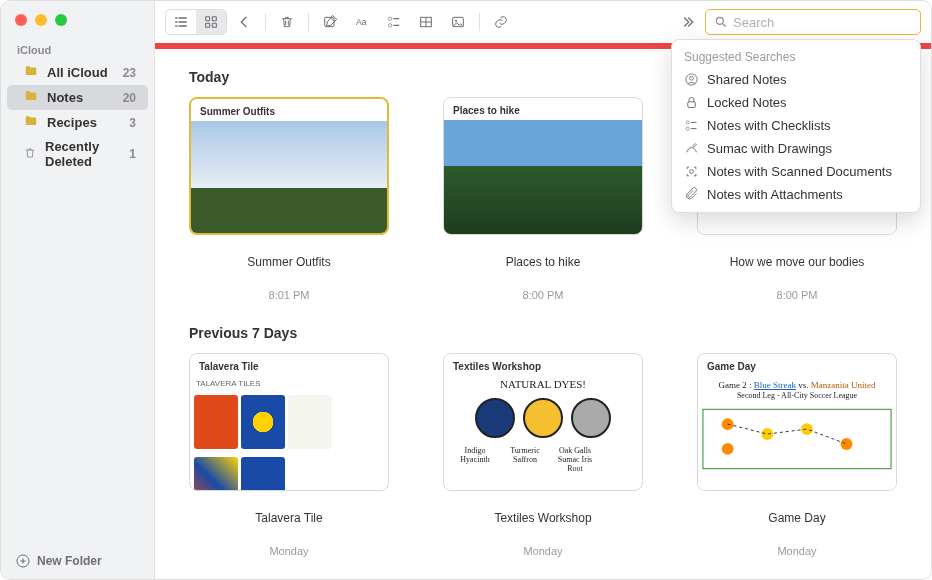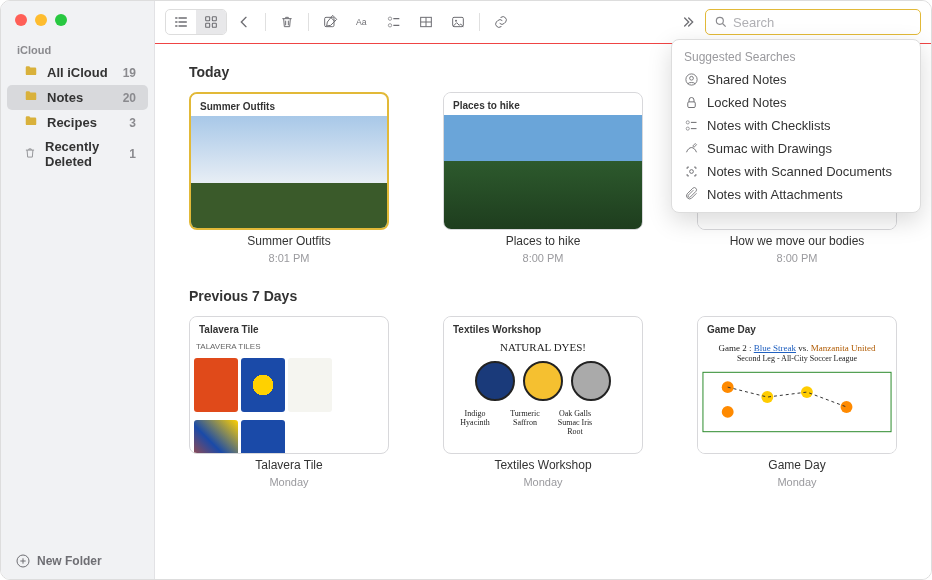--- a/index.html
+++ b/index.html
@@ -46,21 +46,21 @@
 .side-item .count { color: #8a8a8e; font-size: 12px; }
 .sidebar-footer {
   margin-top: auto; display: flex; align-items: center; gap: 6px;
   padding: 10px 14px; color: #6e6e73; font-size: 12px;
 }
 .sidebar-footer svg { width: 16px; height: 16px; }
 
 .main { flex: 1; display: flex; flex-direction: column; background: #fff; position: relative; }
 .toolbar {
   display: flex; align-items: center; gap: 2px;
-  padding: 8px 10px; border-bottom: 1px solid #ef4444;
+  padding: 8px 10px; border-bottom: 6px solid #ef4444;
 }
 .tseg { display: flex; border: 1px solid #ddd; border-radius: 5px; overflow: hidden; }
 .tseg .tb-btn { border: none; border-radius: 0; }
 .tseg .tb-btn.active { background: #e8e8ea; }
 .tb-btn {
   width: 30px; height: 24px; display: flex; align-items: center; justify-content: center;
   color: #6e6e73; border-radius: 5px;
 }
 .tb-btn svg { width: 16px; height: 16px; }
 .tb-sep { width: 1px; height: 18px; background: #e0e0e0; margin: 0 4px; }
@@ -84,21 +84,21 @@
 .search-dropdown .sd-header { font-size: 12px; color: #9a9a9e; padding: 4px 12px; }
 .sd-item { display: flex; align-items: center; gap: 8px; padding: 4px 12px; color: #333; }
 .sd-item svg { width: 15px; height: 15px; color: #6a6a6e; flex-shrink: 0; }
 
 .content { flex: 1; overflow-y: auto; padding: 14px 34px; }
 .section-title { font-weight: 700; font-size: 14px; color: #333; margin: 6px 0 12px; }
 .grid {
   display: grid; grid-template-columns: repeat(3, 200px);
   gap: 16px 54px; justify-content: start;
 }
-.card { display: flex; flex-direction: column; align-items: center; gap: 4px; }
+.card { display: flex; flex-direction: column; align-items: center; gap: 20px; }
 .thumb {
   width: 200px; height: 138px; border: 1px solid #d8d8db; border-radius: 8px;
   overflow: hidden; position: relative; background: #fff;
 }
 .thumb.selected { border: 2px solid #e2b938; }
 .thumb-title {
   font-size: 10px; font-weight: 700; color: #333;
   padding: 7px 9px 3px; position: absolute; top: 0; left: 0; z-index: 2;
   background: rgba(255,255,255,0.85);
 }
@@ -131,21 +131,21 @@
       <div class="dot yellow"></div>
       <div class="dot green"></div>
     </div>
     <div class="side-section-label">iCloud</div>
     <ul class="side-items" id="side-items">
         <li class="side-item">
           <span><svg class="folder-icon" viewBox="0 0 24 24">
               <path d="M3 6a2 2 0 0 1 2-2h4l2 2h8a2 2 0 0 1 2 2v9a2 2 0 0 1-2 2H5a2 2 0 0 1-2-2z" fill="currentColor"></path>
             </svg></span>
           <span class="label">All iCloud</span>
-          <span class="count">19</span>
+          <span class="count">23</span>
         </li>
         <li class="side-item selected">
           <span><svg class="folder-icon" viewBox="0 0 24 24">
               <path d="M3 6a2 2 0 0 1 2-2h4l2 2h8a2 2 0 0 1 2 2v9a2 2 0 0 1-2 2H5a2 2 0 0 1-2-2z" fill="currentColor"></path>
             </svg></span>
           <span class="label">Notes</span>
           <span class="count">20</span>
         </li>
         <li class="side-item">
           <span><svg class="folder-icon" viewBox="0 0 24 24">

